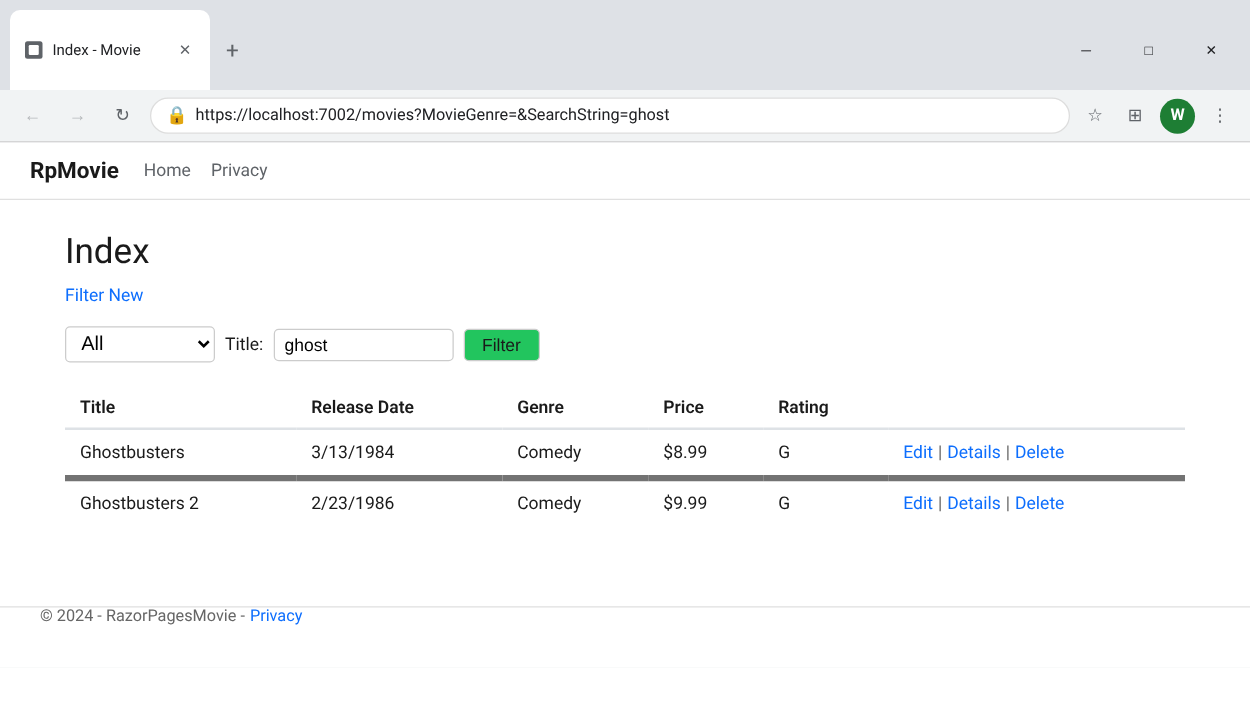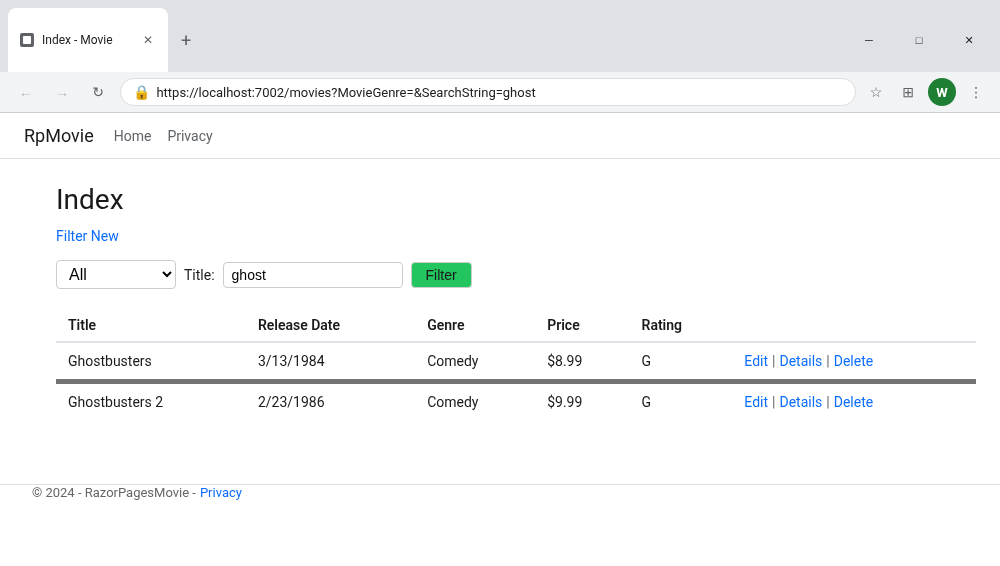--- a/index.html
+++ b/index.html
@@ -26,34 +26,34 @@
     .url-text { font-size: 13px; color: #202124; flex: 1; }
     .url-icon { width: 24px; height: 24px; display: flex; align-items: center; justify-content: center; color: #5f6368; cursor: pointer; border-radius: 50%; }
     .profile-btn { width: 28px; height: 28px; background: #1e7e34; border-radius: 50%; display: flex; align-items: center; justify-content: center; color: #fff; font-size: 13px; font-weight: bold; cursor: pointer; }
     .menu-btn { width: 24px; height: 24px; display: flex; align-items: center; justify-content: center; color: #5f6368; cursor: pointer; }
 
     
     .page { background: #fff; min-height: 420px; }
 
     
     .navbar { display: flex; align-items: center; padding: 12px 24px; border-bottom: 1px solid #e0e0e0; gap: 20px; }
-    .brand { font-size: 18px; font-weight: 400; color: #1a1a1a; }
+    .brand { font-size: 18px; font-weight: 700; color: #1a1a1a; }
     .nav-links { display: flex; gap: 16px; }
     .nav-link { color: #5f6368; text-decoration: none; font-size: 14px; }
 
     
-    .main { padding: 24px 24px; margin-left: 32px; }
+    .main { padding: 24px 52px; }
     .page-title { font-size: 2em; font-weight: 400; color: #1a1a1a; margin-bottom: 12px; }
     .create-link { color: #0d6efd; text-decoration: none; font-size: 14px; display: inline-block; margin-bottom: 16px; }
 
     
     .filter-row { display: flex; align-items: center; gap: 8px; margin-bottom: 20px; }
     .genre-select { padding: 4px 8px; border: 1px solid #ccc; border-radius: 4px; font-size: 16px; background: #fff; min-width: 120px; cursor: pointer; }
     .filter-label { font-size: 14px; color: #1a1a1a; }
-    .search-input { padding: 4px 8px; border: 1px solid #ccc; border-radius: 4px; font-size: 14px; width: 180px; }
+    .search-input { padding: 4px 8px; border: 1px solid #ccc; border-radius: 4px; font-size: 14px; width: 144px; }
     .filter-btn { padding: 4px 14px; border: 1px solid #ccc; border-radius: 4px; background: #22c55e; font-size: 14px; cursor: pointer; color: #1a1a1a; }
 
     
     .movie-table { width: 100%; border-collapse: collapse; }
     .movie-table th { text-align: left; padding: 8px 12px; font-weight: 600; font-size: 14px; border-bottom: 2px solid #dee2e6; color: #1a1a1a; }
     .movie-table td { padding: 10px 12px; font-size: 14px; color: #1a1a1a; border-bottom: 5px solid #737373; }
     .movie-table tr:last-child td { border-bottom: none; }
     .action-links { display: flex; gap: 0; align-items: center; }
     .action-link { color: #0d6efd; text-decoration: none; font-size: 14px; }
     .action-sep { color: #666; margin: 0 4px; font-size: 14px; }

